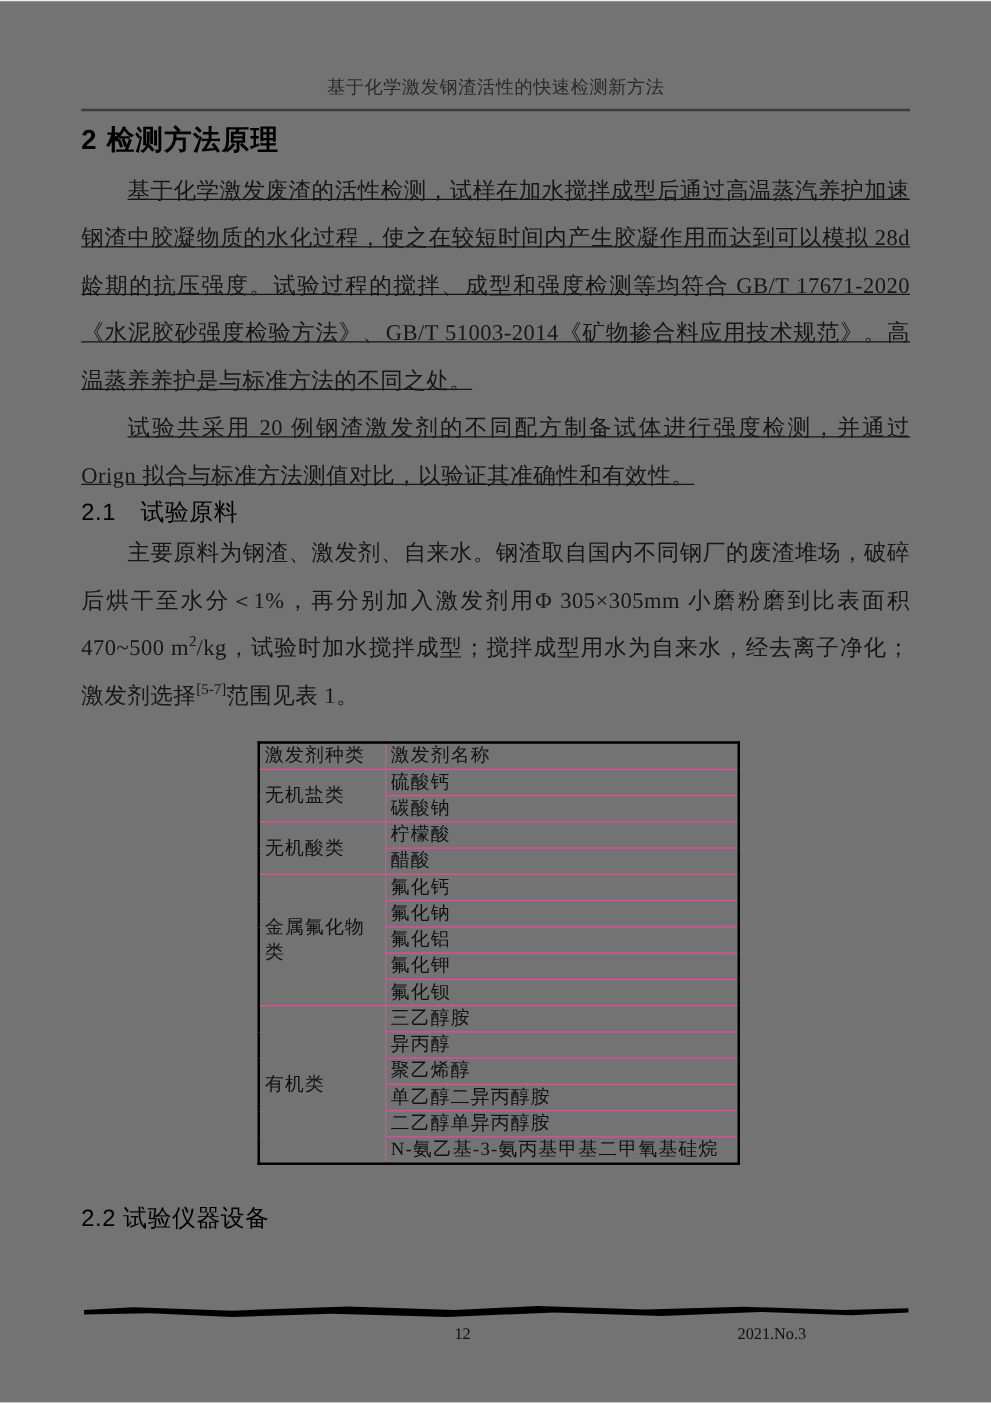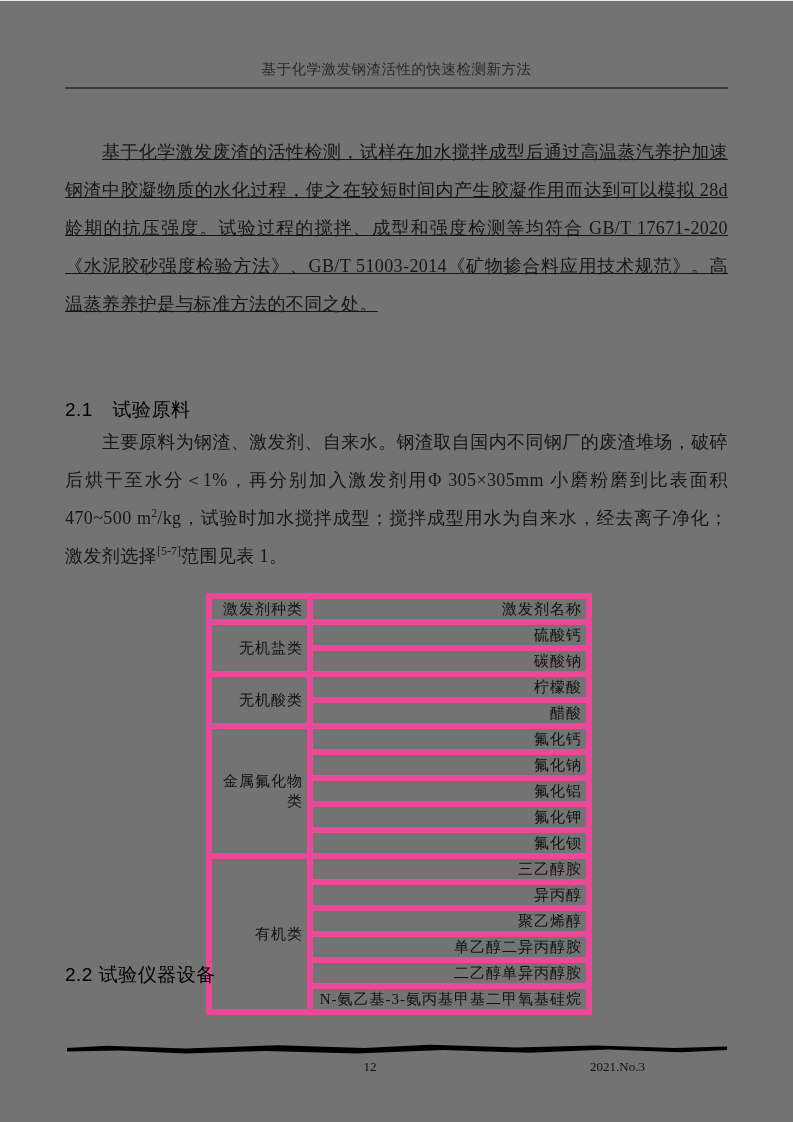--- a/index.html
+++ b/index.html
@@ -81,25 +81,25 @@
   }
   .table-wrap { position: absolute; top: 592px; left: 206px; width: 386px; }
   table.activators {
     width: 100%;
     border-collapse: collapse;
     border: 2px solid #000;
     font-size: 15px;
     color: #111;
   }
   table.activators th, table.activators td {
-    border: 6px solid #ec4899;
+    border: 1px solid #ec4899;
     height: 21px;
     line-height: 20px;
     padding: 0 4px;
-    text-align: right;
+    text-align: left;
     font-weight: normal;
     letter-spacing: 1px;
   }
   table.activators .col-cat { width: 101px; }
   .footer-rule {
     position: absolute;
     top: 1043px; left: 67px;
     width: 660px; height: 10px;
     background: #000;
     clip-path: polygon(0 40%, 6% 18%, 18% 45%, 32% 12%, 45% 40%, 55% 8%, 68% 35%, 80% 14%, 92% 40%, 100% 25%, 100% 60%, 93% 82%, 82% 55%, 70% 88%, 57% 60%, 44% 96%, 30% 70%, 18% 95%, 8% 65%, 0 75%);
@@ -122,23 +122,25 @@
   }
 </style>
 </head>
 <body>
 
 <div class="page">
 
   <div class="running-title">基于化学激发钢渣活性的快速检测新方法</div>
   <div class="header-rule"></div>
 
+  <h1 class="h-main">2 检测方法原理</h1>
 
   <div class="flow flow-1">
     <p>基于化学激发废渣的活性检测，试样在加水搅拌成型后通过高温蒸汽养护加速钢渣中胶凝物质的水化过程，使之在较短时间内产生胶凝作用而达到可以模拟 28d 龄期的抗压强度。试验过程的搅拌、成型和强度检测等均符合 GB/T 17671-2020《水泥胶砂强度检验方法》、GB/T 51003-2014《矿物掺合料应用技术规范》。高温蒸养养护是与标准方法的不同之处。</p>
+    <p>试验共采用 20 例钢渣激发剂的不同配方制备试体进行强度检测，并通过 Orign 拟合与标准方法测值对比，以验证其准确性和有效性。</p>
   </div>
 
   <h2 class="h-sub h-sub-21">2.1　试验原料</h2>
 
   <div class="flow flow-3">
     <p><span>主要原料为钢渣、激发剂、自来水。钢渣取自国内不同钢厂的废渣堆场，破碎后烘干至水分＜1%，再分别加入激发剂用Φ 305×305mm 小磨粉磨到比表面积 470~500 m</span><sup>2</sup><span>/kg，试验时加水搅拌成型；搅拌成型用水为自来水，经去离子净化；激发剂选择</span><sup>[5-7]</sup><span>范围见表 1。</span></p>
   </div>
 
 
   <div class="table-wrap">

